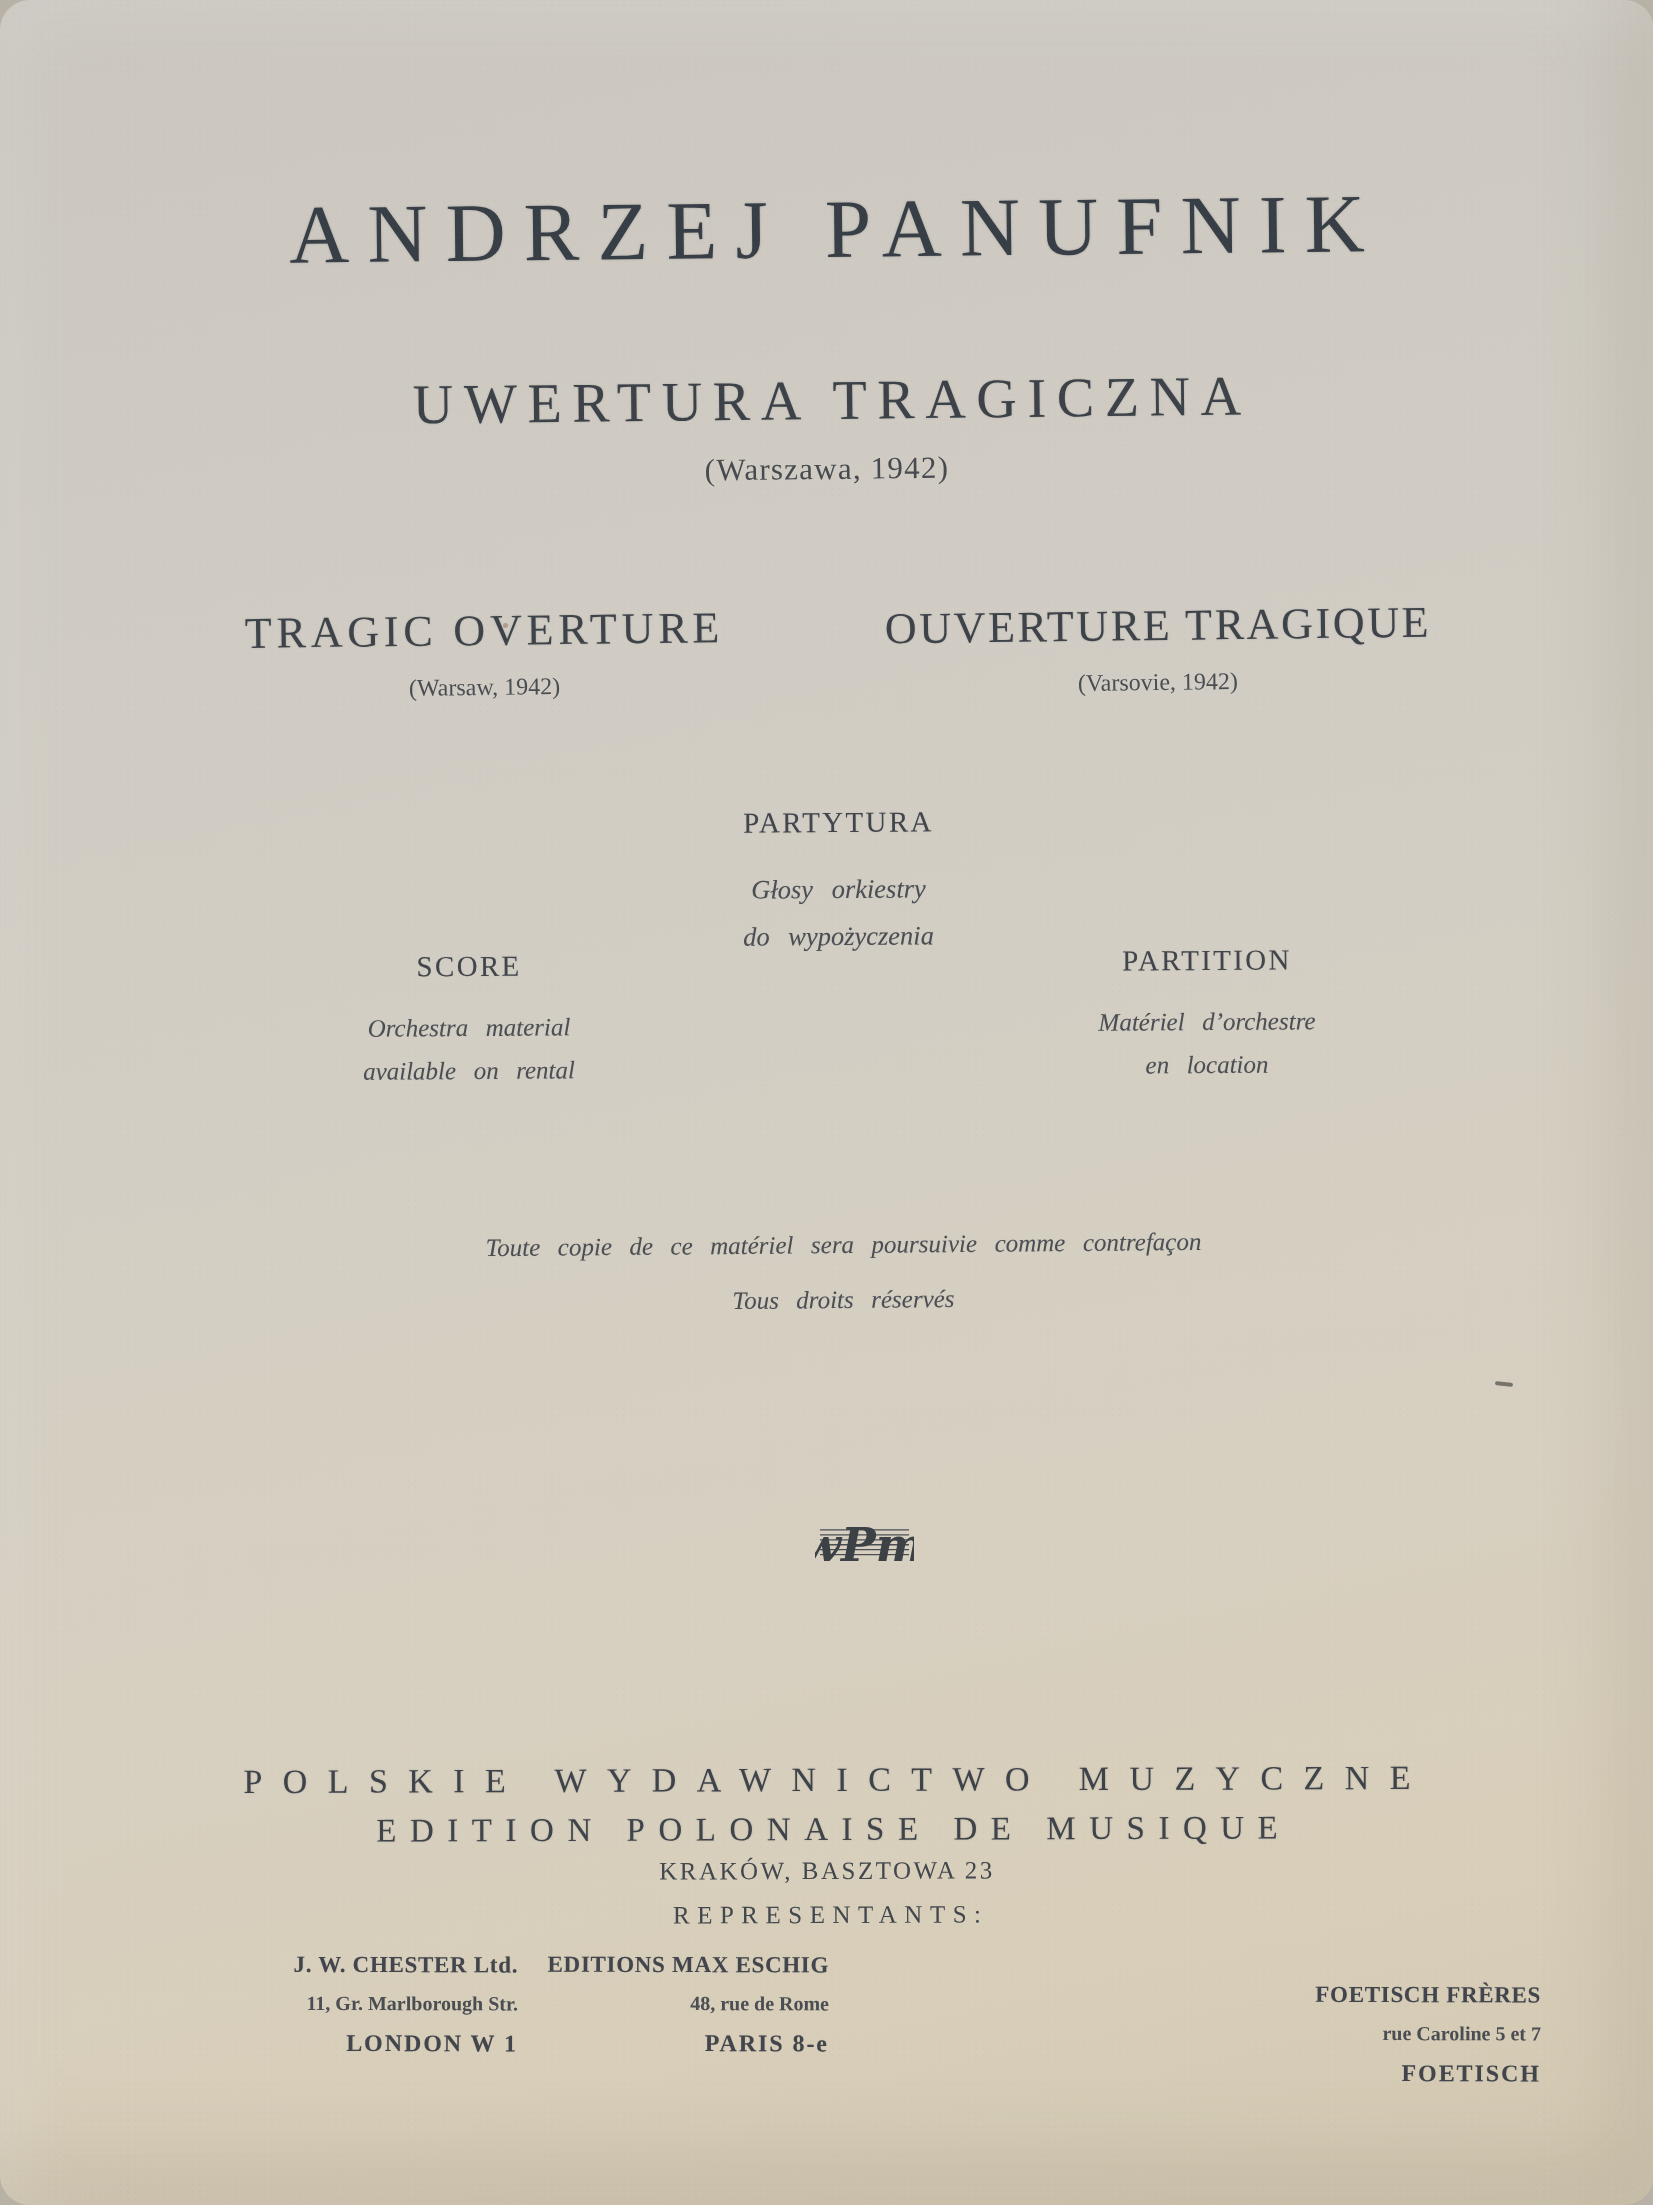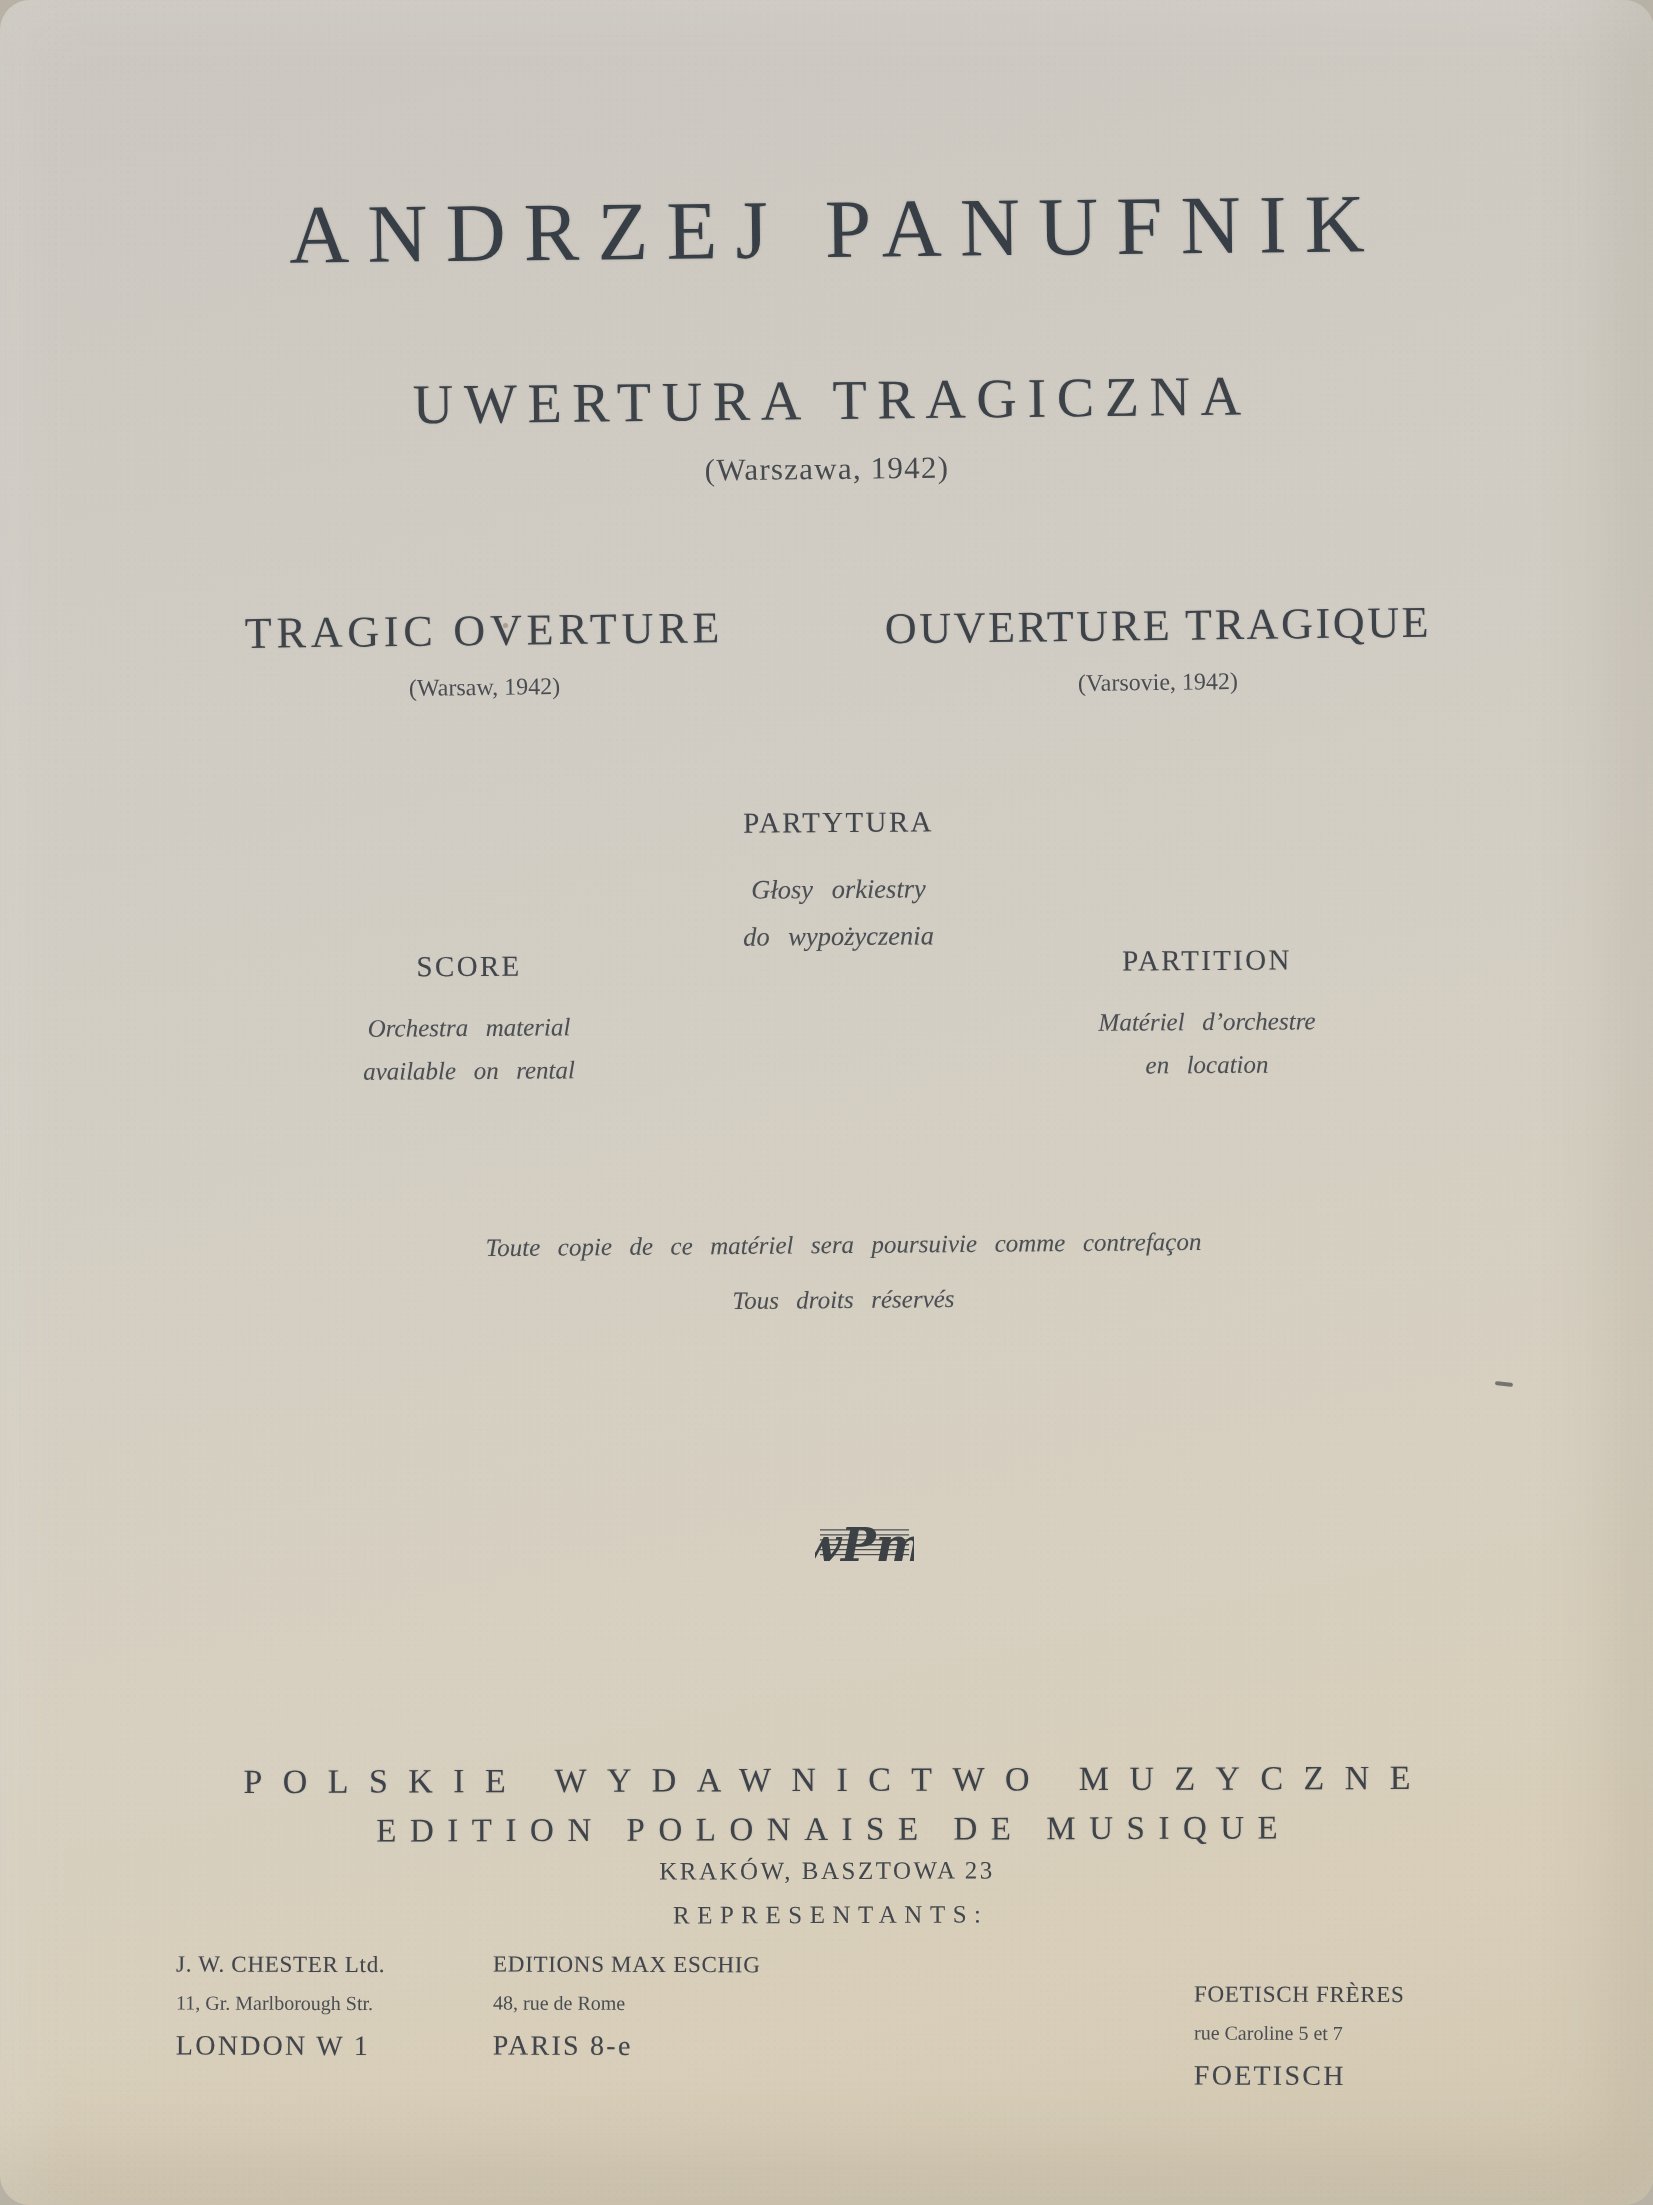--- a/index.html
+++ b/index.html
@@ -26,24 +26,24 @@
   .caps-md.fr{letter-spacing:.06em;}
   .caps-sm{font-size:29px; letter-spacing:.08em; color:#42464c; text-shadow:0 0 1.1px rgba(60,66,74,.25);}
   .paren{font-size:31px; letter-spacing:.04em; color:#474b50;}
   .paren-sm{font-size:24px; color:#4a4e53;}
   .ital{font-style:italic; font-size:25px; color:#4b4f54; word-spacing:.45em; text-shadow:0 0 1.1px rgba(70,74,80,.2);}
   .ital-lg{font-size:26.5px;}
   .pub1{font-size:34px; letter-spacing:.6em; text-indent:.6em; color:#3e434a; text-shadow:0 0 1.7px rgba(60,66,74,.28);}
   .pub2{font-size:33px; letter-spacing:.41em; text-indent:.41em; color:#3f444a; text-shadow:0 0 1.7px rgba(60,66,74,.26);}
   .pub3{font-size:25px; letter-spacing:.1em; color:#42474d;}
   .reps-head{font-size:25px; letter-spacing:.3em; text-indent:.3em; color:#42474d;}
-  .rep-col{position:absolute; text-align:left; color:#42464c;}
+  .rep-col{position:absolute; text-align:right; color:#42464c;font-weight:bold;}
   .rep-name{font-size:23px; letter-spacing:.03em; margin-bottom:14.3px; text-shadow:0 0 1.1px rgba(60,66,74,.22);}
   .rep-addr{font-size:20px; color:#4a4e53; margin-bottom:14.3px;}
-  .rep-city{font-size:28px; letter-spacing:.08em; text-shadow:0 0 1.1px rgba(60,66,74,.22);}
+  .rep-city{font-size:24px; letter-spacing:.08em; text-shadow:0 0 1.1px rgba(60,66,74,.22);}
   .tilt-a{transform:rotate(-.6deg);}
   .tilt-b{transform:rotate(-.7deg);}
   .tilt-c{transform:rotate(-.4deg);}
   .tilt-d{transform:rotate(-.5deg);}
   .tilt-e{transform:rotate(-.2deg);}
   .tilt-f{transform:rotate(.15deg);}
   .logo{position:absolute; left:815px; top:1487px; width:99px; height:99px;}
   .speck{position:absolute; pointer-events:none;}
 </style>
 </head>

